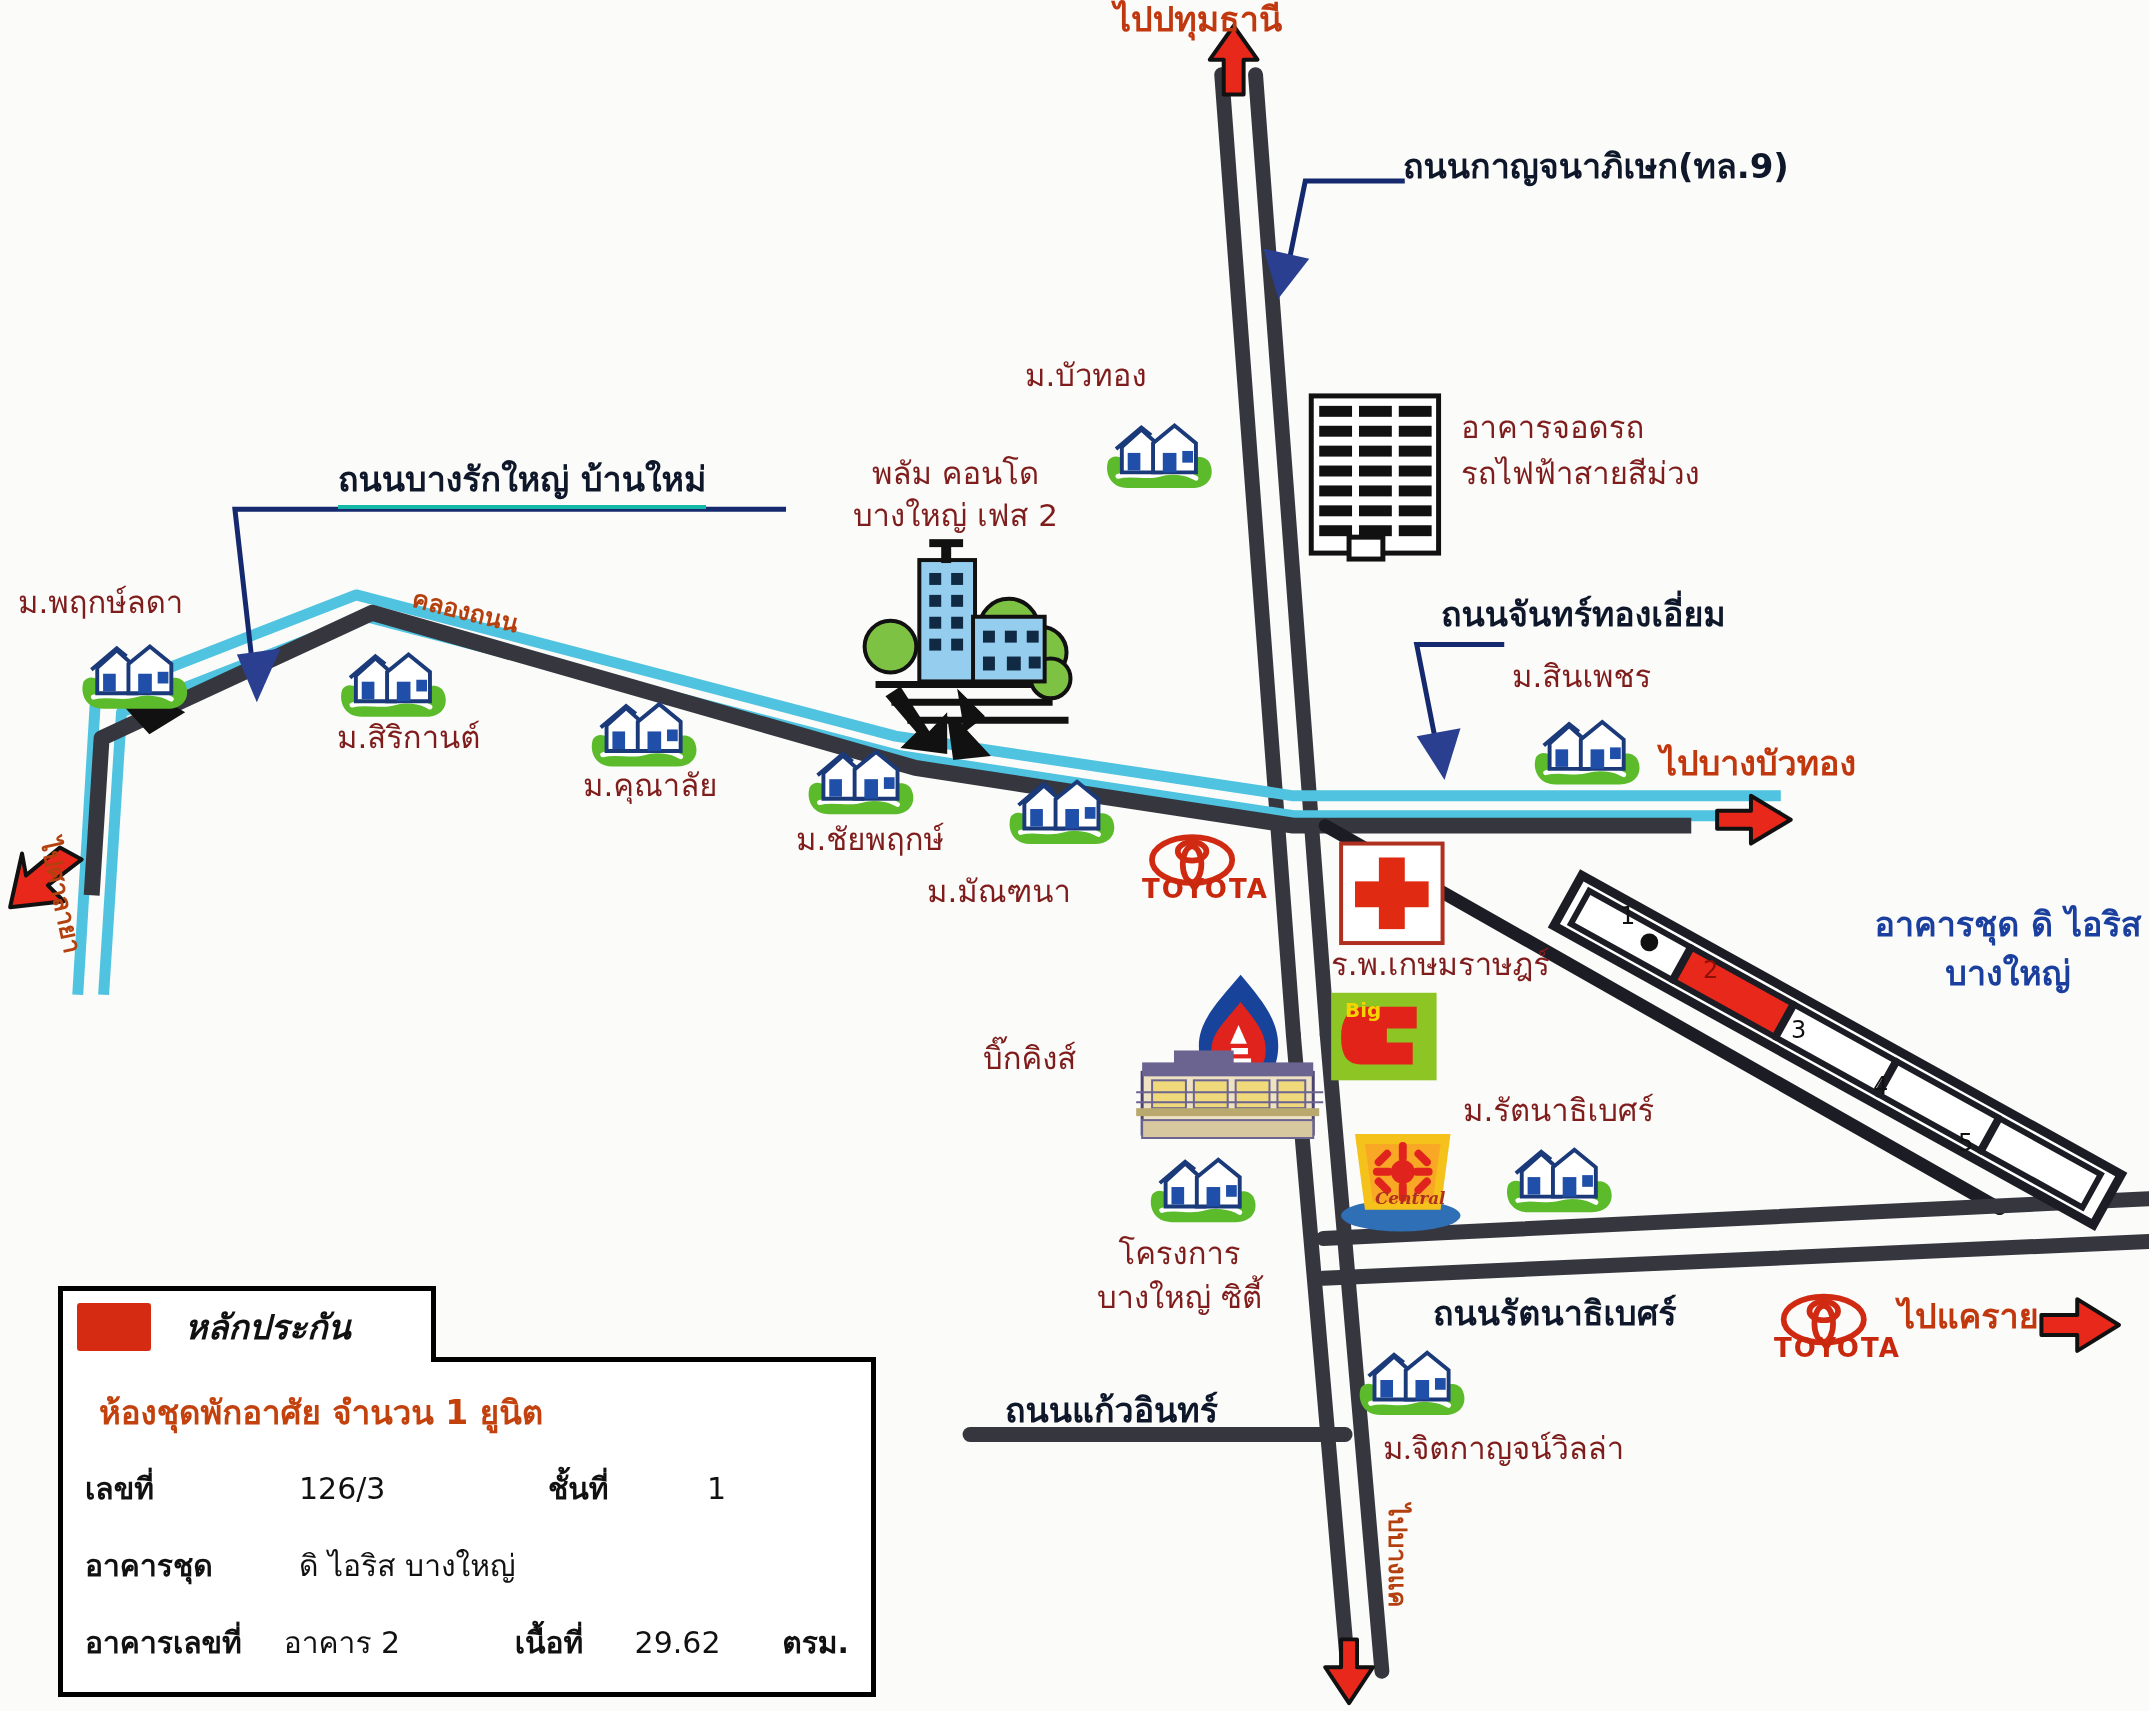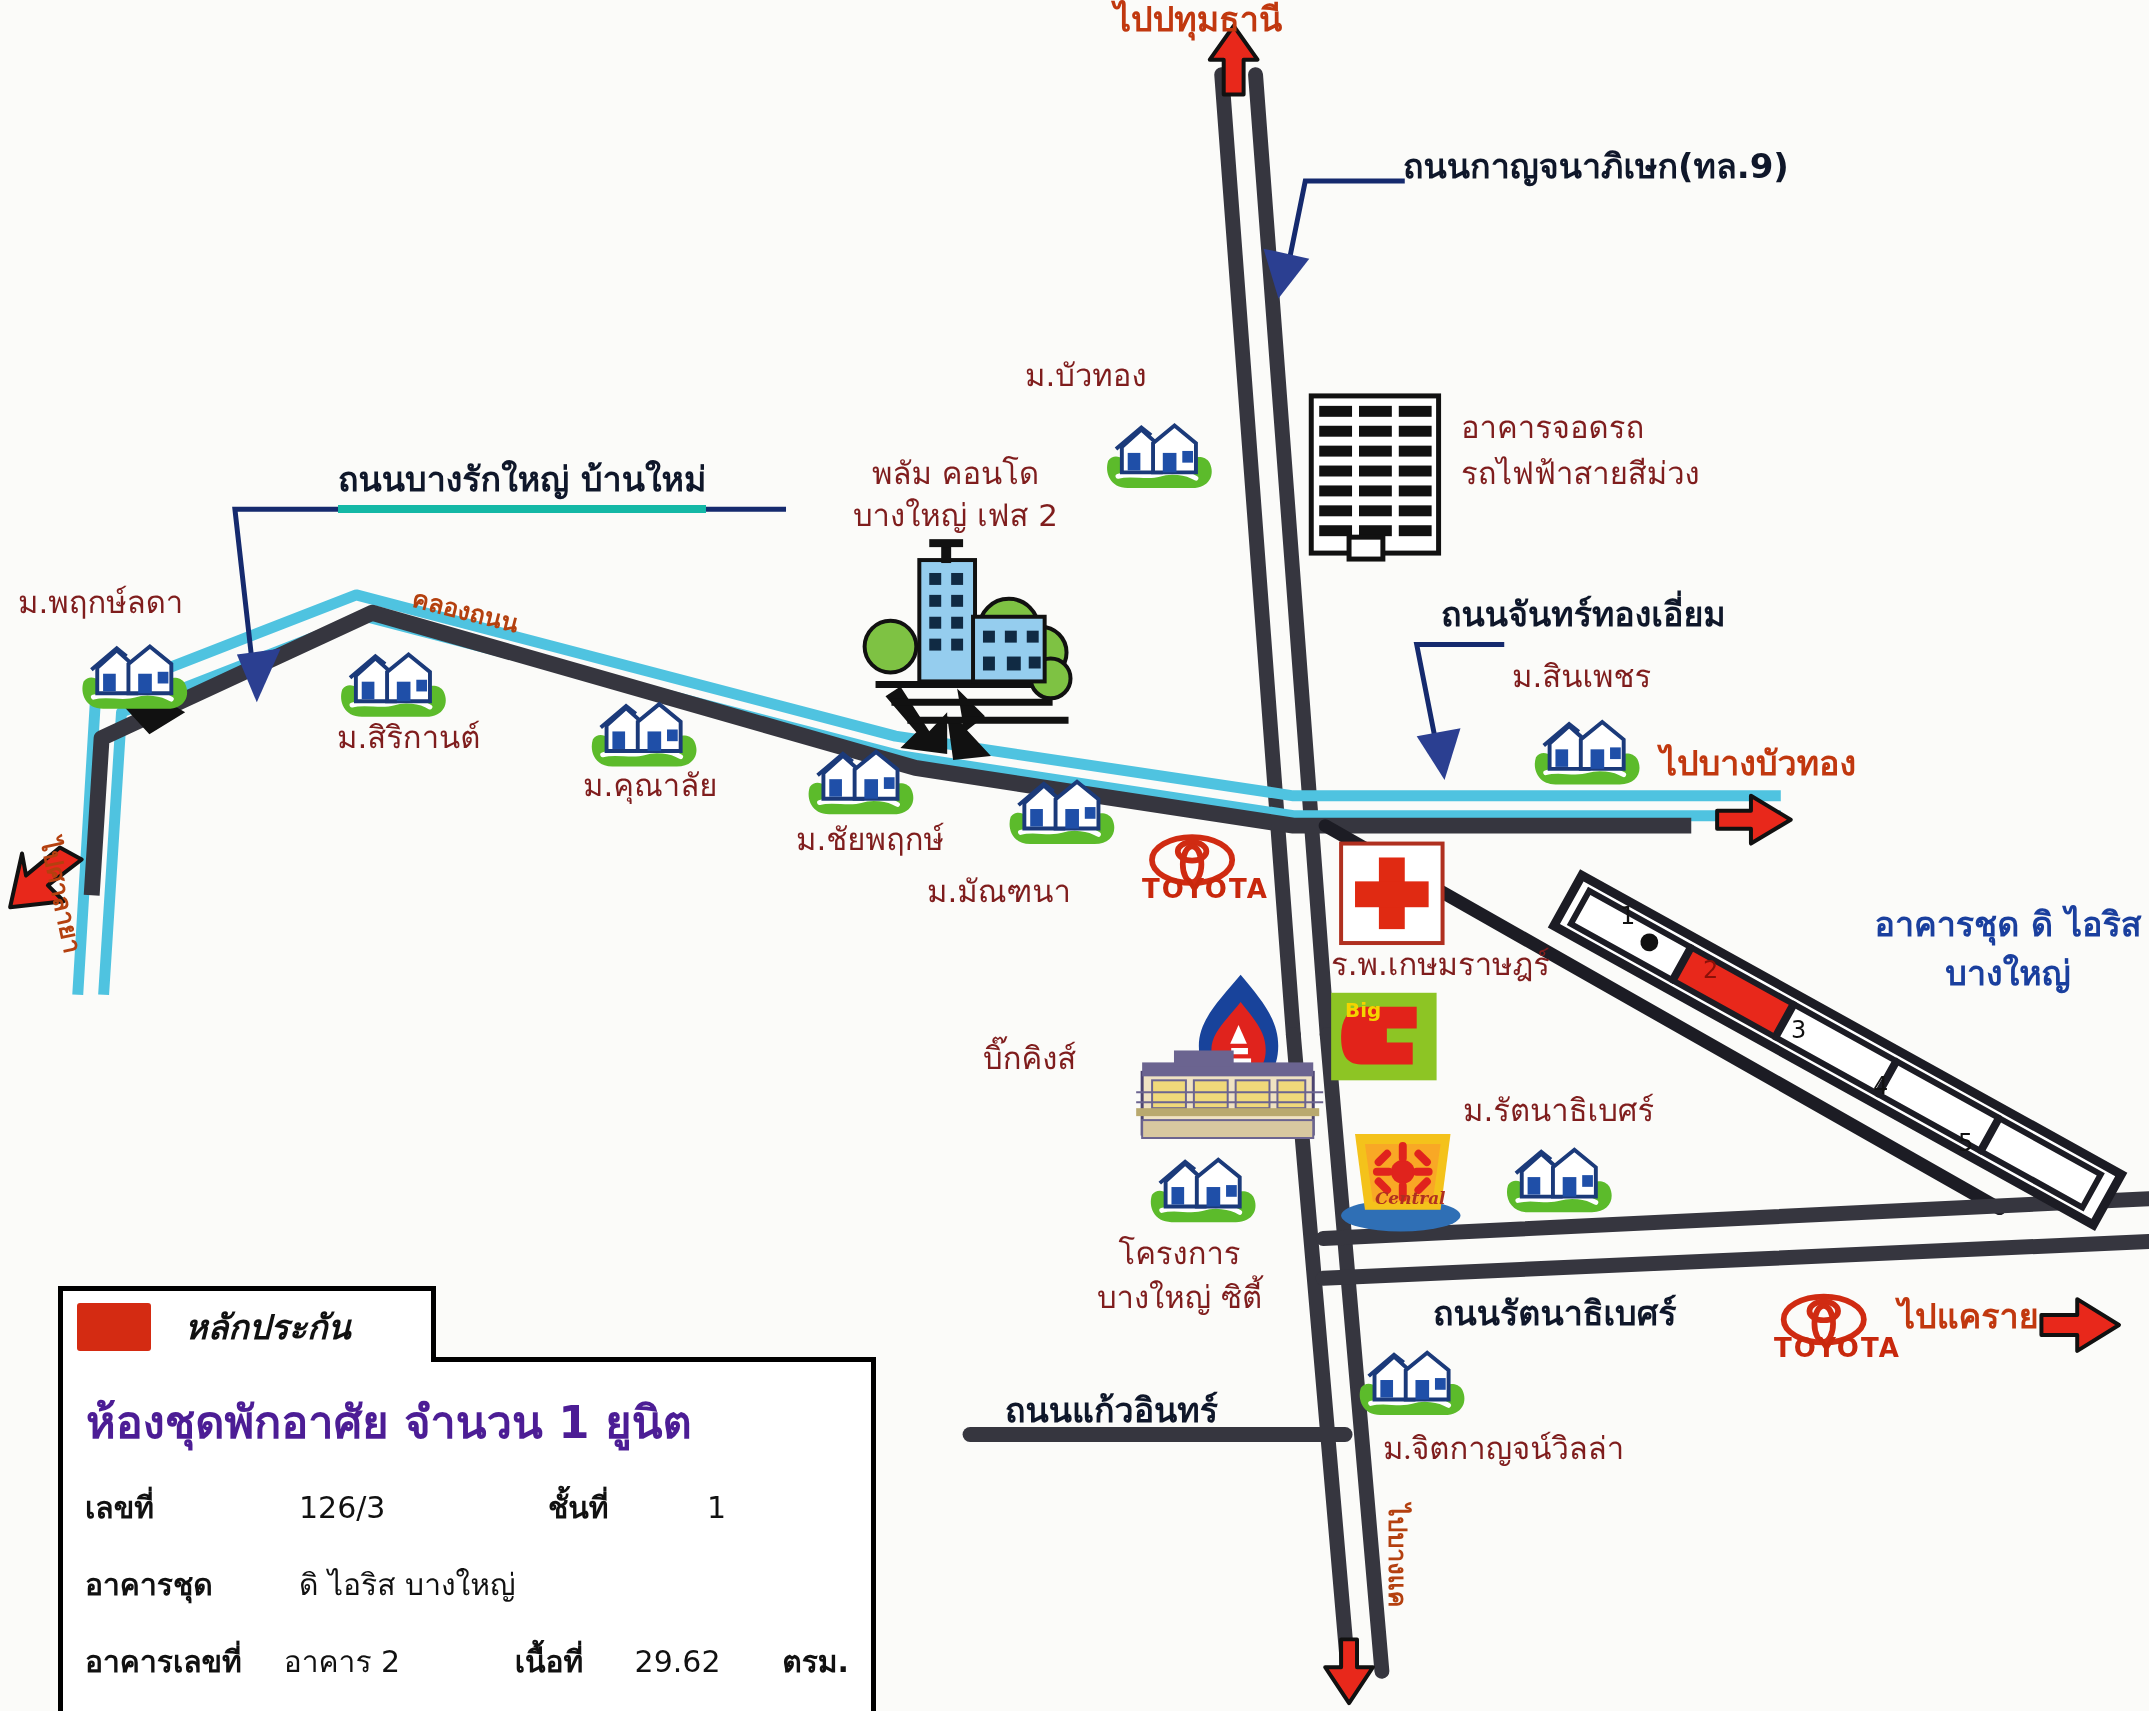--- a/index.html
+++ b/index.html
@@ -25,21 +25,21 @@
     position:relative;width:378px;height:76px;
     border:5px solid #000;border-bottom:none;background:#fff;
     box-sizing:border-box;display:flex;align-items:center;font-style:italic;
   }
   #legend-swatch{width:74px;height:48px;background:#d42b12;margin-left:14px;border-radius:3px;}
   #legend-tab-label{font-size:34px;font-weight:bold;color:#111;margin-left:34px;}
   #legend-body{
     width:818px;border:5px solid #000;background:#fff;box-sizing:border-box;
     padding:18px 22px 20px 22px;margin-top:-5px;
   }
-  #legend-title{font-size:45px;font-weight:bold;color:#4c1d95;margin:6px 0 26px 1px;}
+  #legend-title{font-size:33px;font-weight:bold;color:#c2410c;margin:6px 0 26px 14px;}
   .lrow{display:flex;align-items:baseline;font-size:30px;color:#111;margin-bottom:30px;}
   .lrow:last-child{margin-bottom:6px;}
   .lk{font-weight:bold;}
   .lv{font-weight:normal;}
   .w1{width:214px;}
   .w2{width:249px;}
   .w3{width:159px;}
   .w4{width:129px;}
   .toyota-wrap{position:absolute;text-align:center;}
   .toyota-word{font-size:26px;font-weight:bold;color:#c8280d;letter-spacing:2px;margin-top:-4px;}
@@ -312,21 +312,21 @@
   <div class="lbl red" style="left:1660px;top:744px;">ไปบางบัวทอง</div>
 
   <div class="lbl red" style="left:1898px;top:1297px;">ไปแคราย</div>
 
   <div class="lbl redsm" style="left:62px;top:836px;transform:rotate(78deg);transform-origin:left top;">ไปศาลายา</div>
 
   <div class="lbl redsm" style="left:1411px;top:1504px;transform:rotate(90deg);transform-origin:left top;">ไปบางแค</div>
 
   <div class="lbl blu" style="left:1403px;top:147px;">ถนนกาญจนาภิเษก(ทล.9)</div>
 
-  <div class="lbl blu" style="left:338px;top:460px;border-bottom:8px solid #14b8a6;padding-bottom:6px;">ถนนบางรักใหญ่ บ้านใหม่</div>
+  <div class="lbl blu" style="left:338px;top:460px;border-bottom:4px solid #14b8a6;padding-bottom:6px;">ถนนบางรักใหญ่ บ้านใหม่</div>
 
   <div class="lbl blu" style="left:1441px;top:595px;">ถนนจันทร์ทองเอี่ยม</div>
 
   <div class="lbl blu" style="left:1433px;top:1294px;">ถนนรัตนาธิเบศร์</div>
 
   <div class="lbl blu" style="left:1005px;top:1391px;">ถนนแก้วอินทร์</div>
 
   <div class="lbl redsm" style="left:416px;top:585px;transform:rotate(14deg);transform-origin:left top;">คลองถนน</div>
 
   <div class="lbl blk" style="left:18px;top:585px;">ม.พฤกษ์ลดา</div>

